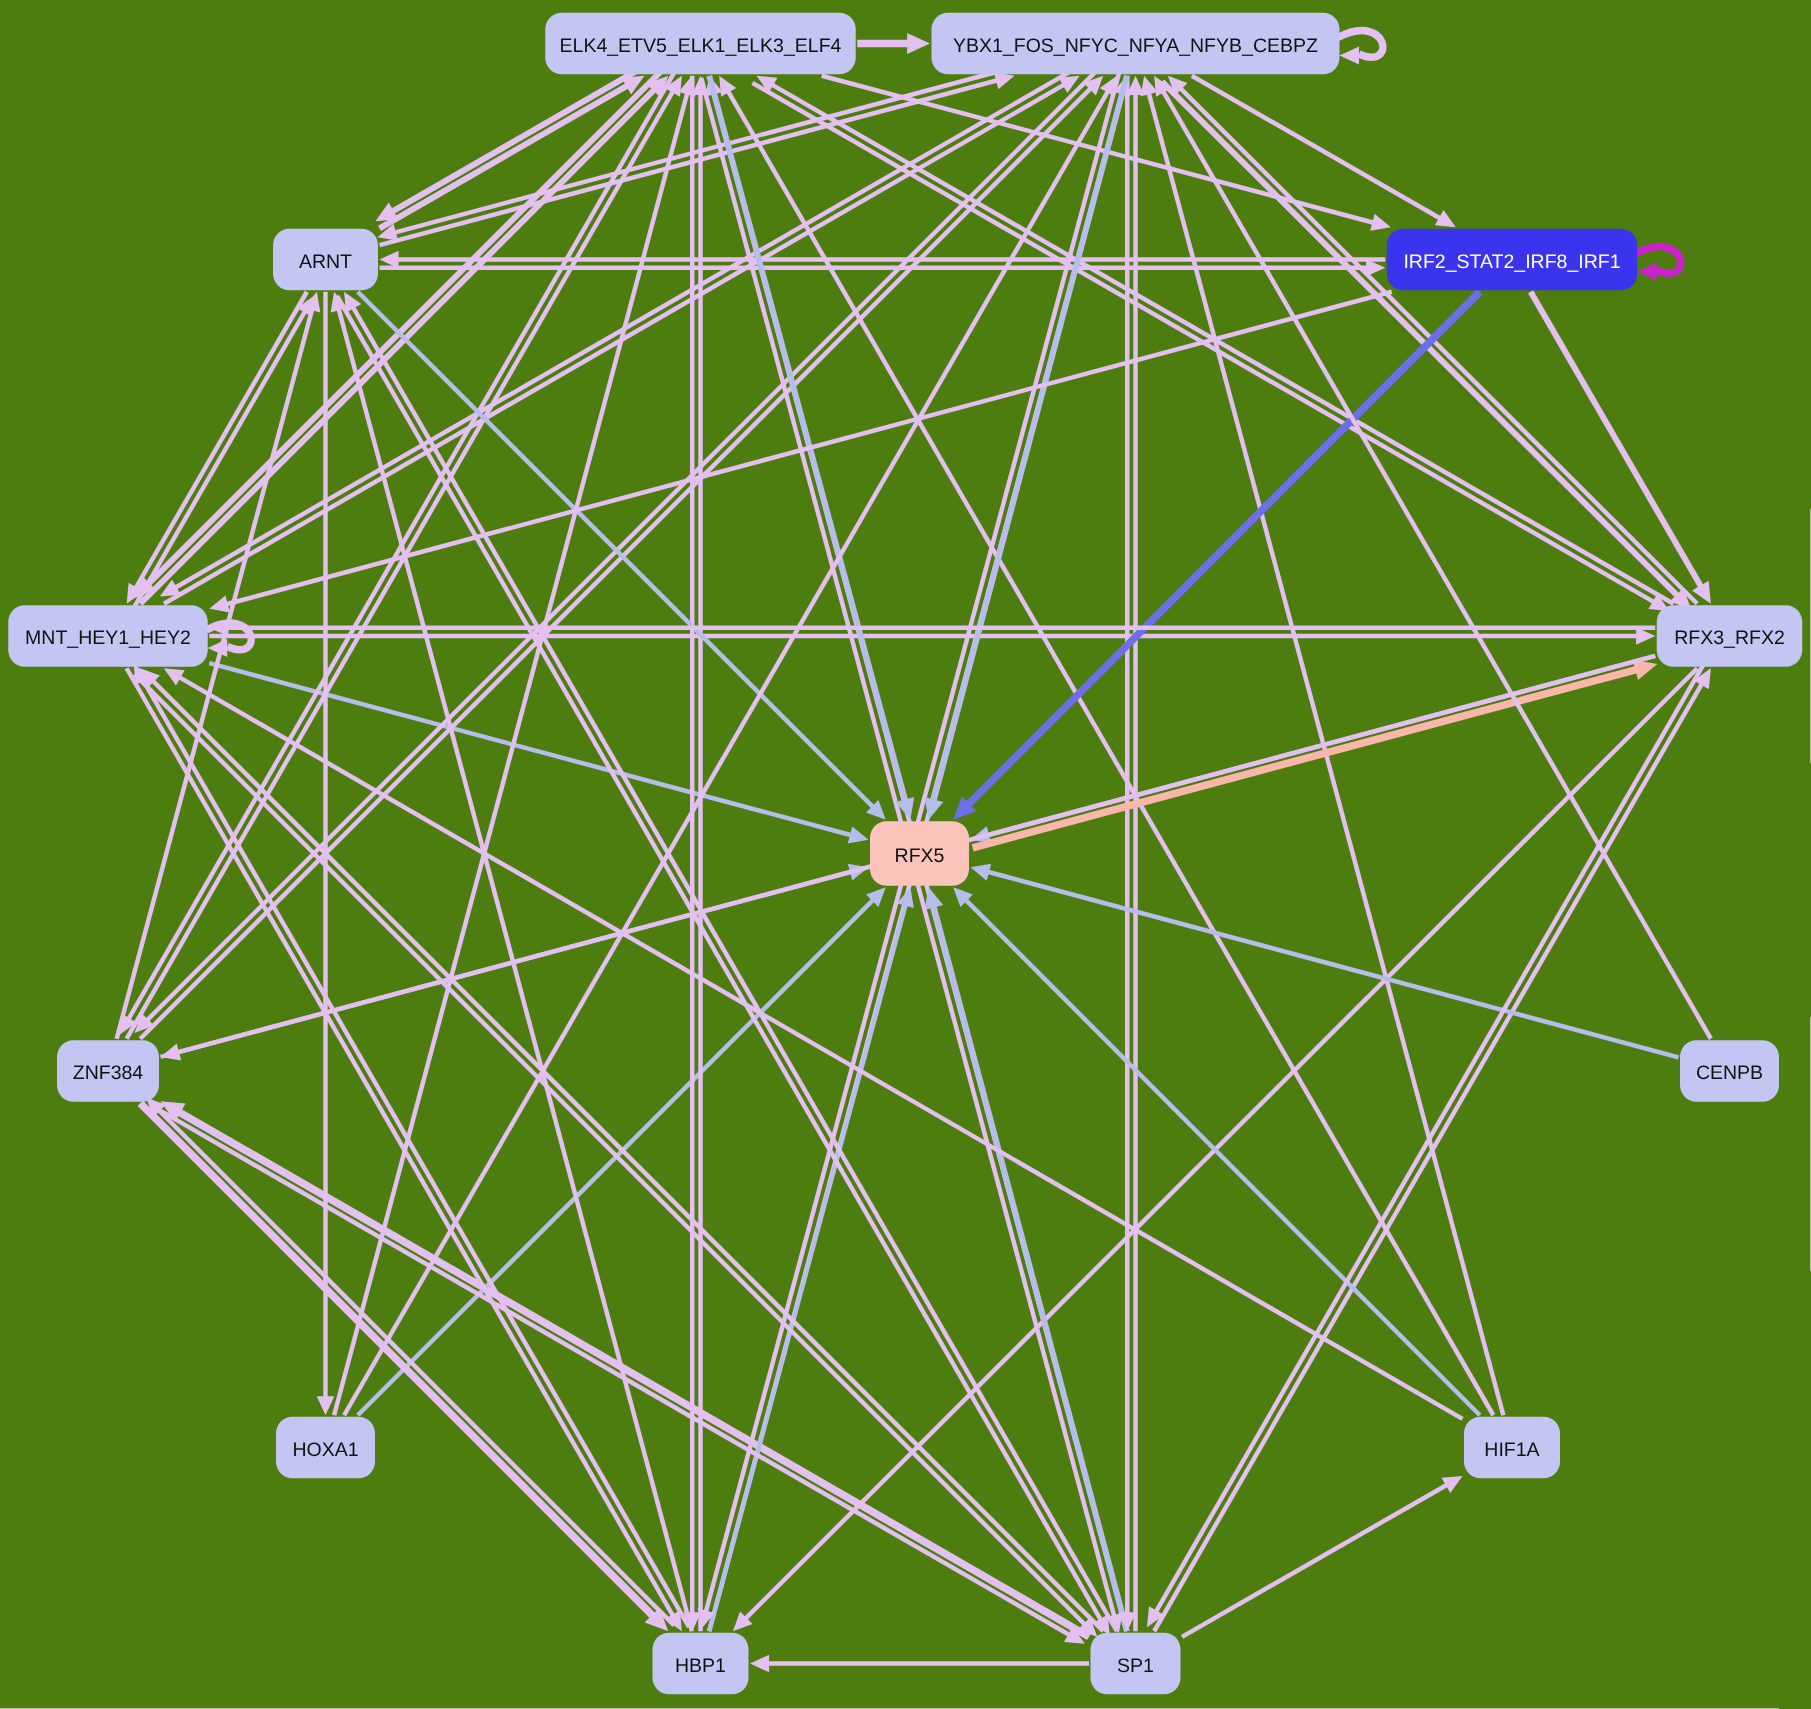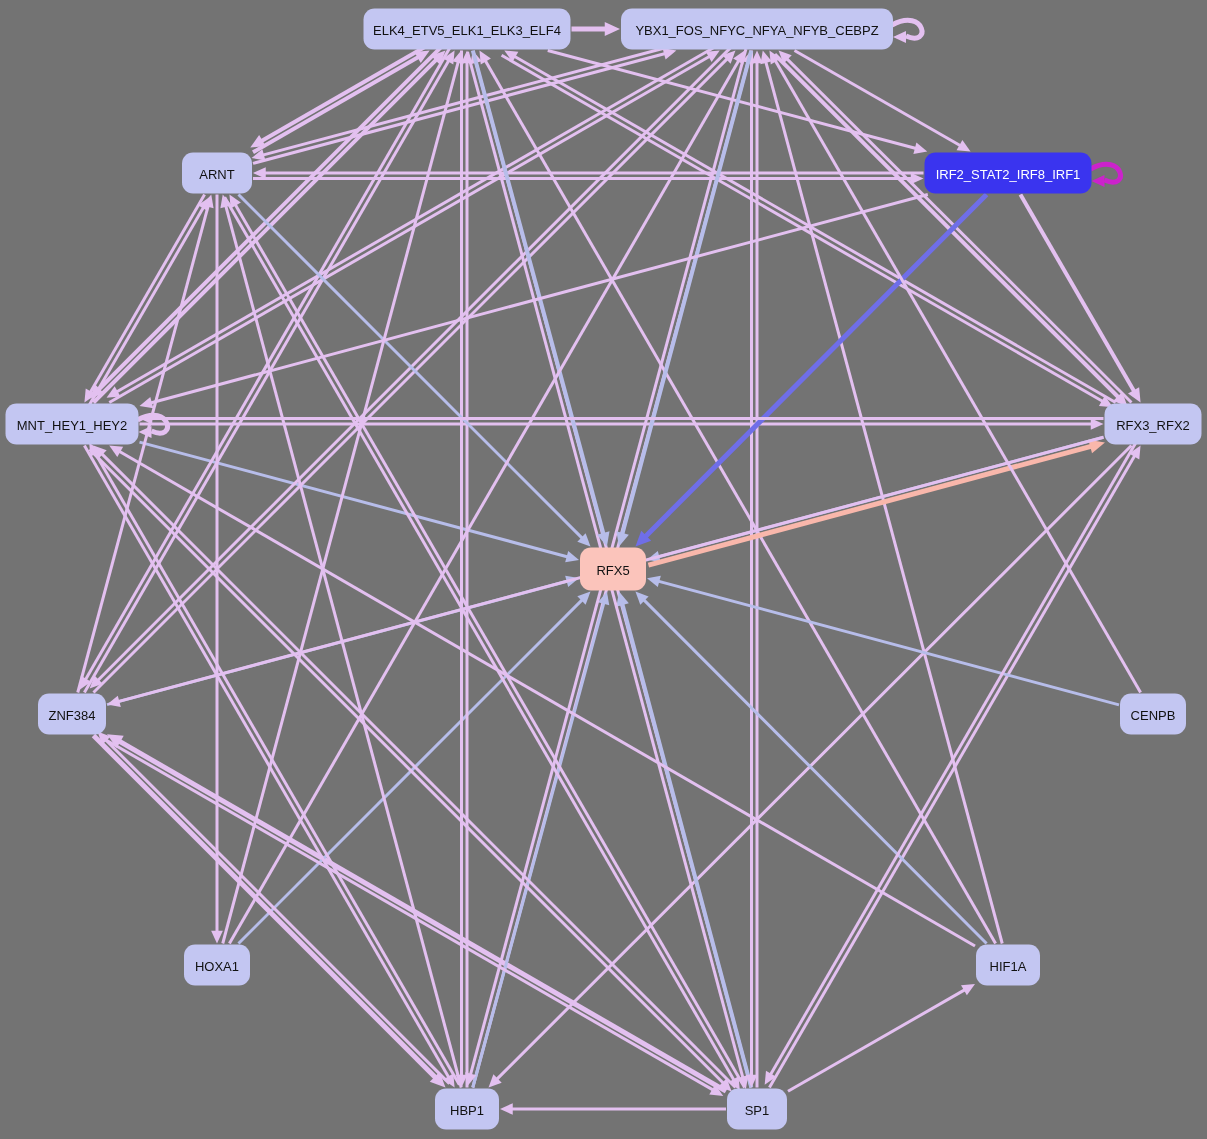--- a/index.html
+++ b/index.html
@@ -10,21 +10,21 @@
   body {
     width: 1207px;
     height: 1139px;
     font-family: "Liberation Sans", sans-serif;
     overflow: hidden;
   }
   #graph-root {
     position: relative;
     width: 1207px;
     height: 1139px;
-    background: #737373;
+    background: #4d7c0f;
   }
   svg#network-svg {
     position: absolute;
     top: 0;
     left: 0;
     width: 1207px;
     height: 1139px;
     display: block;
   }
   .node-rect {

